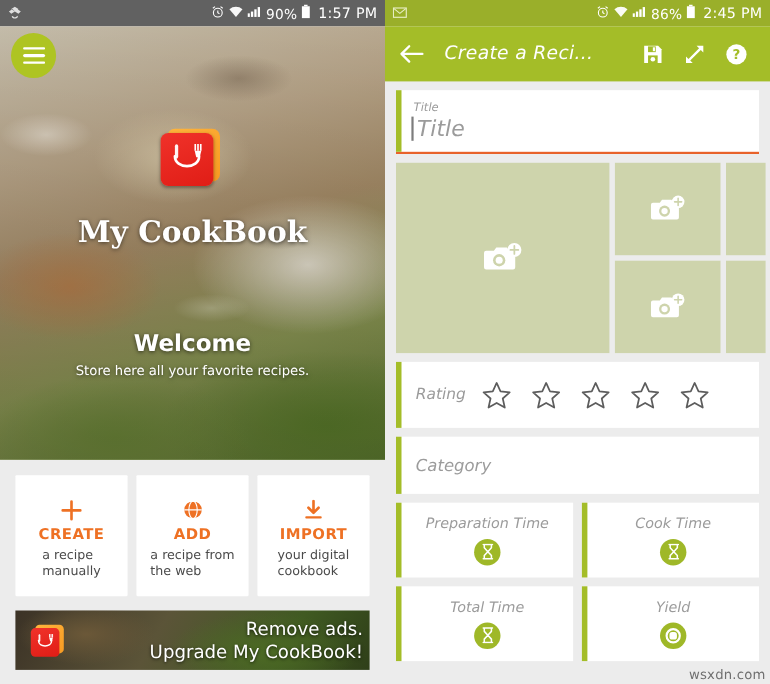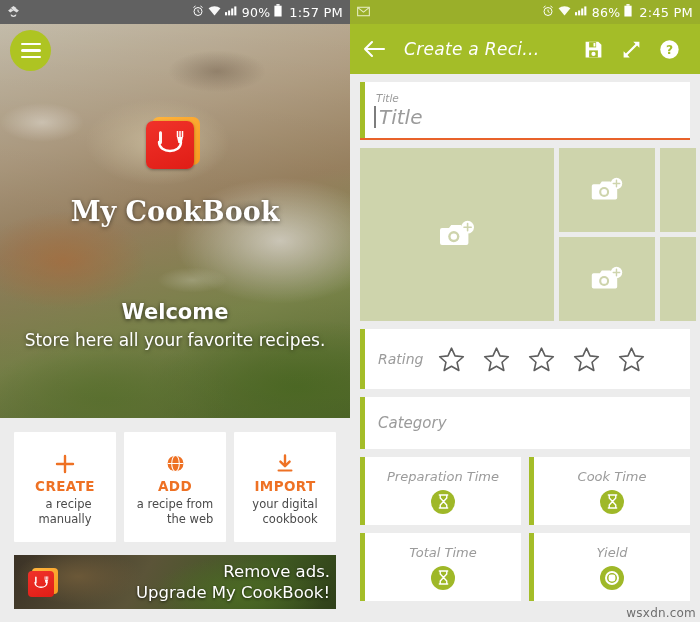--- a/index.html
+++ b/index.html
@@ -78,38 +78,38 @@
     text-shadow: 0 1px 4px rgba(0,0,0,.55);
   }
   .hero-welcome {
     position: absolute; z-index: 3; left: 0; right: 0; top: 276px;
     text-align: center; color: #fff; font-size: 21px; font-weight: bold;
     font-family: "DejaVu Sans", sans-serif;
     text-shadow: 0 1px 4px rgba(0,0,0,.6);
   }
   .hero-sub {
     position: absolute; z-index: 3; left: 0; right: 0; top: 306px;
-    text-align: center; color: #fff; font-size: 17px;
+    text-align: center; color: #fff; font-size: 12px;
     font-family: "DejaVu Sans", sans-serif;
     text-shadow: 0 1px 4px rgba(0,0,0,.6);
   }
 
   .actions { display: flex; gap: 8px; padding: 14px 14px 0 14px; }
   .action-card {
     flex: 1; background: #fff; height: 110px; border-radius: 1px;
     display: flex; flex-direction: column; align-items: center;
     justify-content: center; cursor: pointer; padding-top: 4px;
   }
   .action-icon { color: #ee7124; height: 24px; display:flex; align-items:center; justify-content:center; margin-bottom: 2px;}
   .action-title {
     color: #ee7124; font-size: 13.5px; font-weight: bold; letter-spacing: .4px;
     font-family: "DejaVu Sans", sans-serif; margin-bottom: 3px; text-align: right;
   }
   .action-desc {
-    color: #4a4a4a; font-size: 11.5px; text-align: right; line-height: 1.3;
+    color: #4a4a4a; font-size: 11.5px; text-align: left; line-height: 1.3;
     font-family: "DejaVu Sans", sans-serif;
   }
 
   .ad-banner {
     margin: 13px 14px 0 14px; height: 54px; position: relative;
     overflow: hidden; cursor: pointer;
     background:
       radial-gradient(ellipse 90px 40px at 20% 40%, #6b5838 0%, rgba(107,88,56,0) 70%),
       radial-gradient(ellipse 120px 50px at 70% 70%, #4c6a24 0%, rgba(76,106,36,0) 72%),
       linear-gradient(120deg, #3b3226 0%, #5b5438 40%, #405a22 75%, #2f3f19 100%);

